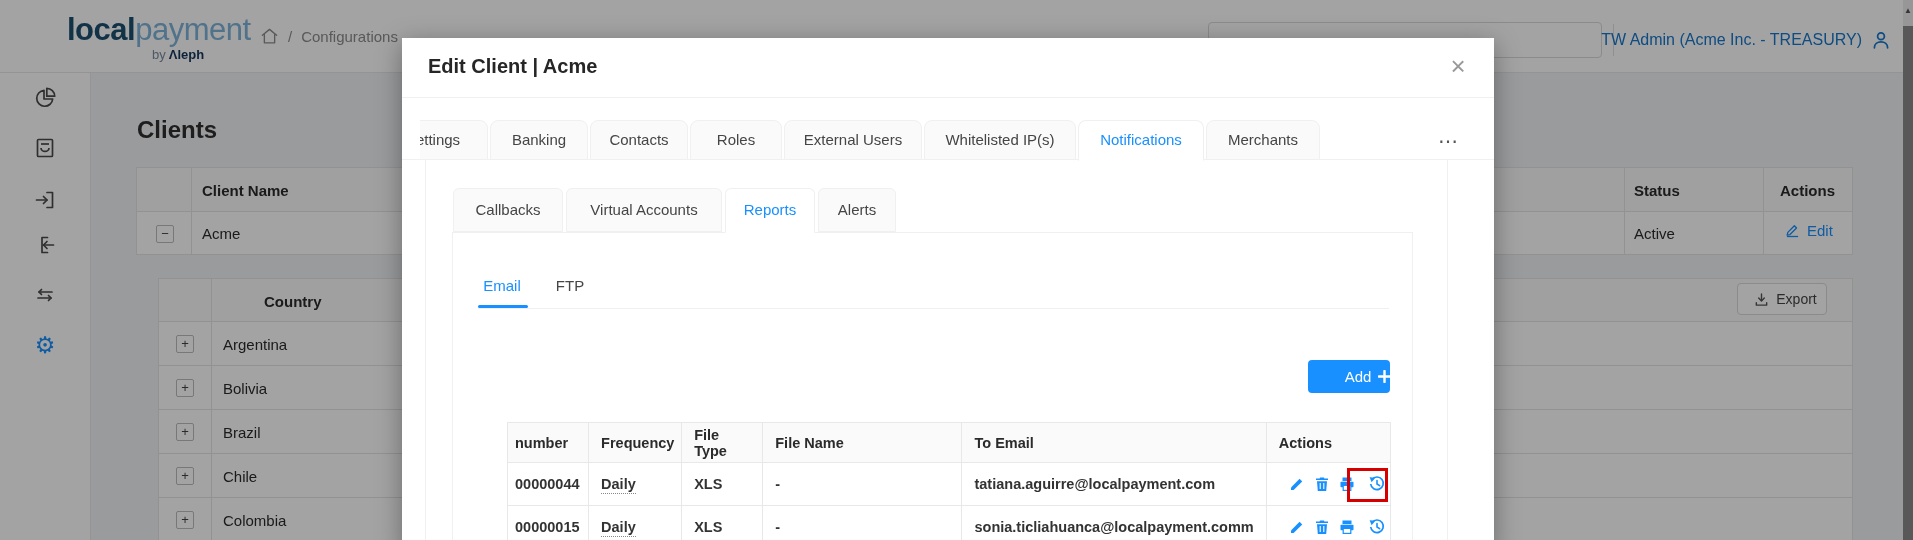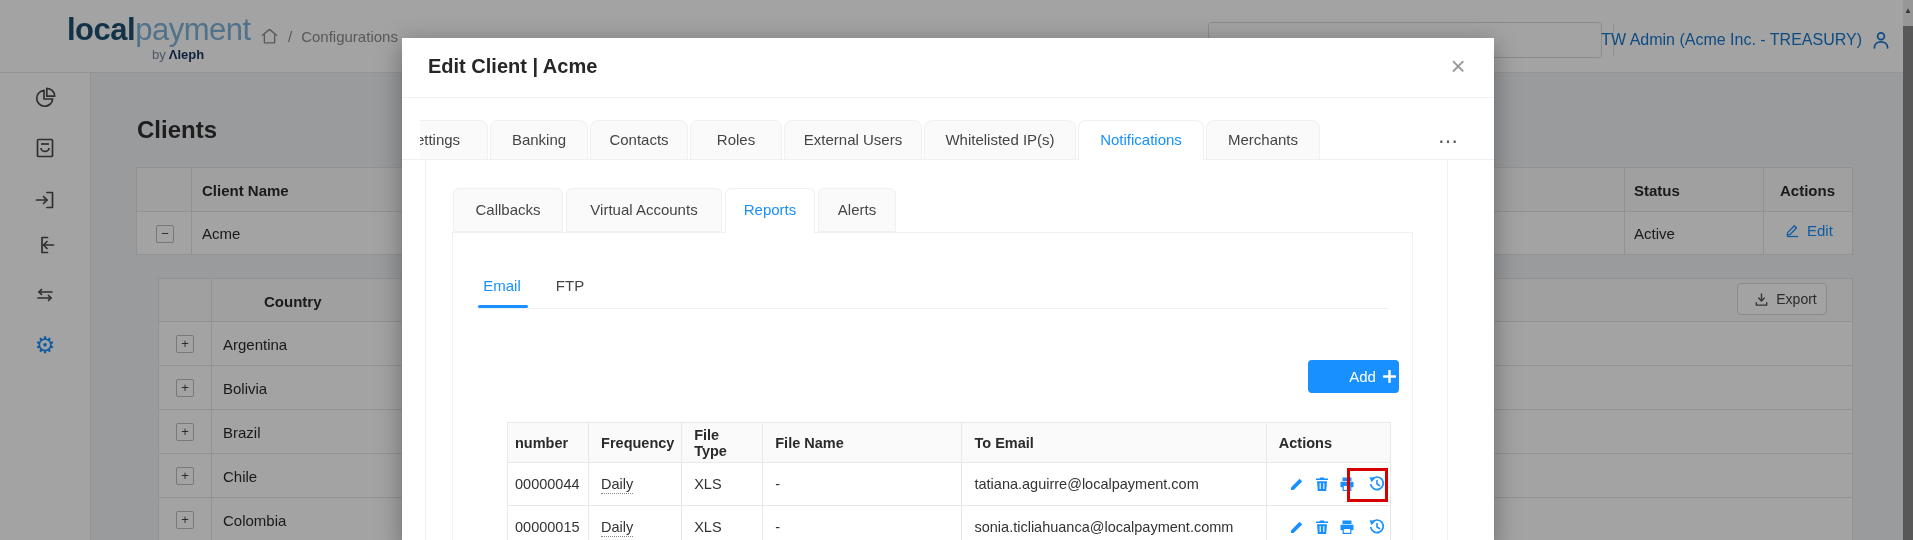--- a/index.html
+++ b/index.html
@@ -64,25 +64,25 @@
   .subtab { height:44px; line-height:42px; text-align:center; font-size:15px; color:#454545; background:#fafafa; border:1px solid #f0f0f0; border-radius:6px 6px 0 0; cursor:pointer; flex:none; }
   .subtab.active { background:#fff; color:#1890ff; font-weight:500; border-bottom-color:#fff; position:relative; z-index:2; height:45px; }
   .reports-panel { left:50px; top:194px; width:961px; height:318px; border:1px solid #f0f0f0; background:#fff; }
 
   .chan-tab { top:228px; width:44px; height:38px; display:flex; align-items:center; justify-content:center; font-size:15px; cursor:pointer; }
   .chan-email { left:78px; color:#1890ff; font-weight:500; }
   .chan-ftp { left:146px; color:#454545; }
   .chan-underline { left:76px; top:267px; width:50px; height:3px; background:#1890ff; border-radius:2px; }
   .chan-divider { left:76px; top:270px; width:911px; height:1px; background:#f0f0f0; }
 
-  .add-btn { left:906px; top:322px; width:91px; height:33px; background:#1890ff; border-radius:4px; color:#fff; font-size:15px; display:flex; align-items:center; justify-content:center; gap:7px; cursor:pointer;padding-left:38px; }
+  .add-btn { left:906px; top:322px; width:82px; height:33px; background:#1890ff; border-radius:4px; color:#fff; font-size:15px; display:flex; align-items:center; justify-content:center; gap:7px; cursor:pointer;padding-left:38px; }
 
   .rep-table { left:105px; top:384px; width:884px; border-collapse:collapse; table-layout:fixed; }
   .rep-table th { height:40px; background:#fafafa; font-size:14.5px; font-weight:700; color:#2b2b2b; text-align:left; padding:0 12px; border:1px solid #e8e8e8; }
-  .rep-table td { height:43px; font-size:14.5px; color:#333; padding:0 12px; border:1px solid #e8e8e8; background:#fff; }
+  .rep-table td { height:43px; font-size:14.5px; color:#333; padding:0 12px; border:1px solid #e8e8e8; background:#fff;font-weight:bold; }
   .rep-table th.c0, .rep-table td.c0 { padding-left:7px; }
   .dotted-u { border-bottom:1px dotted #888; padding-bottom:1px; cursor:help; }
   .act-cell { display:flex; align-items:center; gap:9px; padding-left:10px; }
   .act-icon { width:16px; height:16px; cursor:pointer; flex:none; }
   .act-icon.last { margin-left:5px; }
   .red-box { left:945px; top:430px; width:41px; height:34px; border:3px solid #d60000; z-index:5; }
 
   svg { display:block; }
 </style>
 </head>

